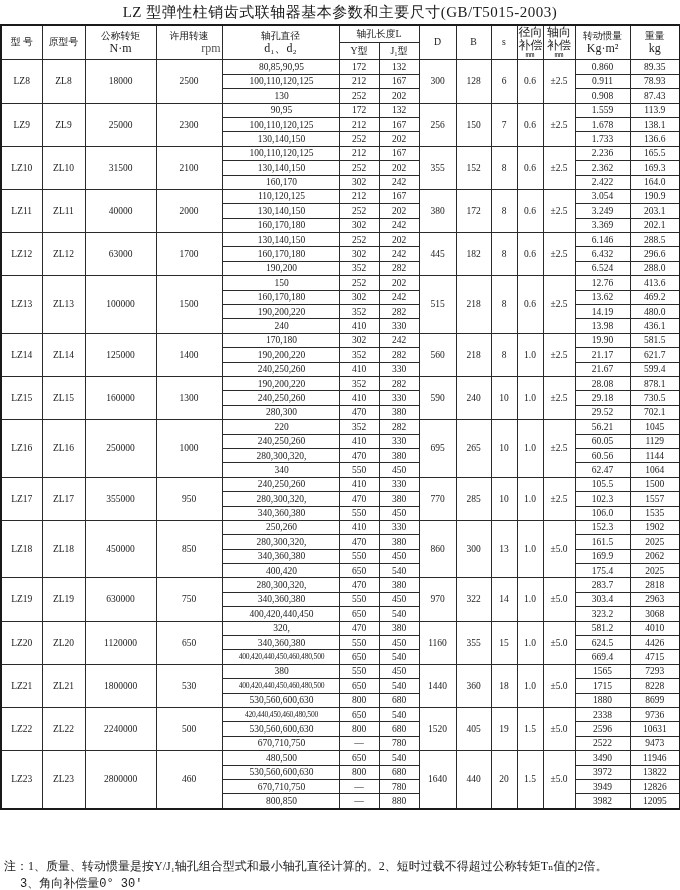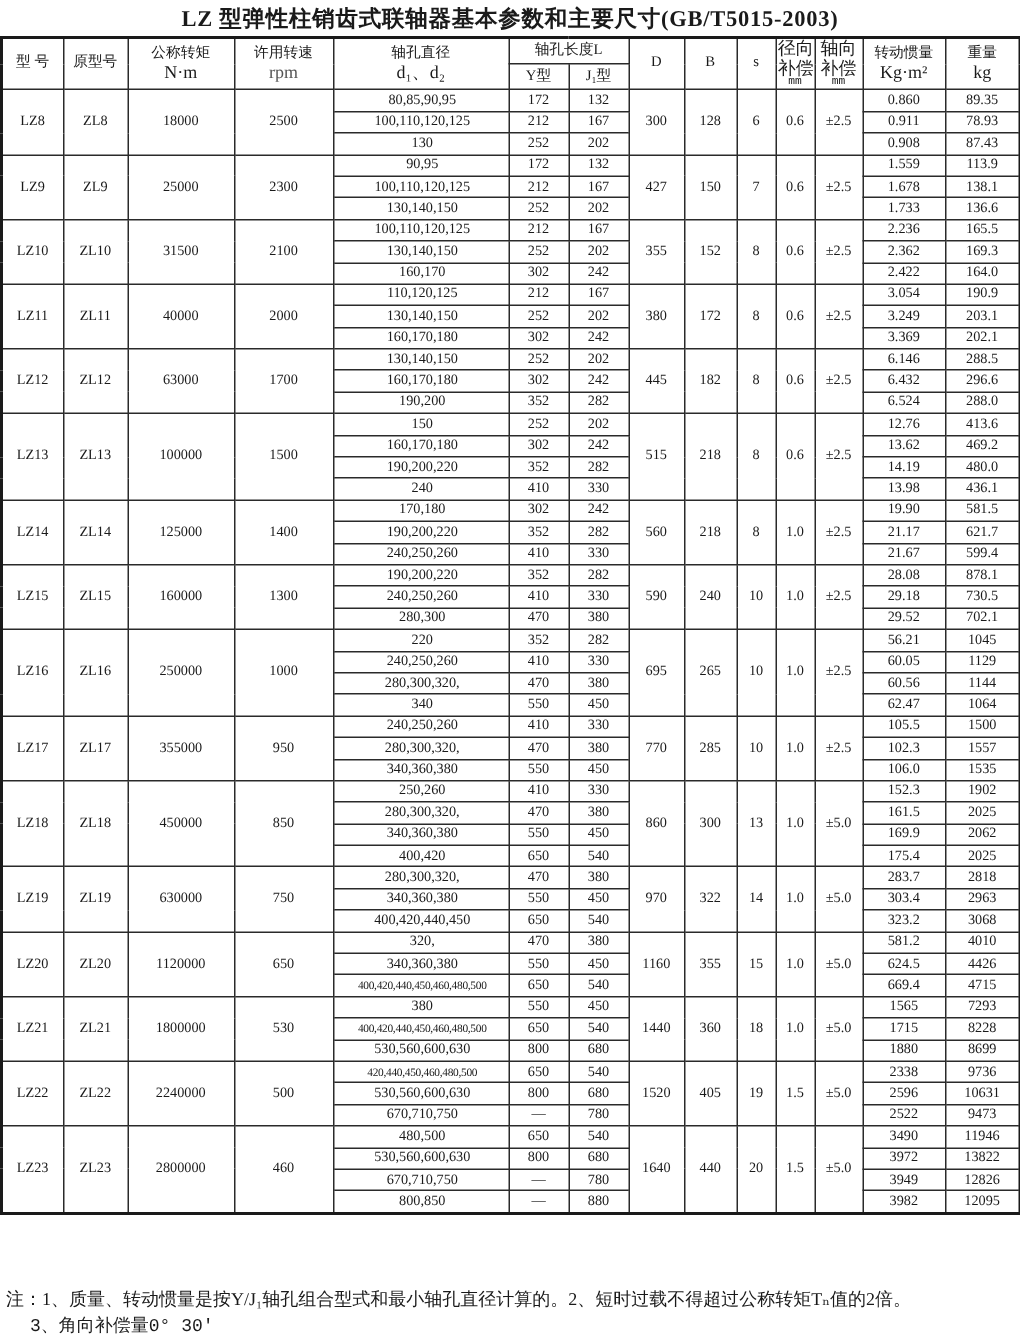--- a/index.html
+++ b/index.html
@@ -2,36 +2,36 @@
 <html><head>
 <meta charset="utf-8">
 <style>
   html,body{margin:0;padding:0;}
   body{
     width:680px;height:890px;background:#ffffff;color:#1a1a1a;
     font-family:"Liberation Serif","DejaVu Serif",serif;
     position:relative;overflow:hidden;
   }
   .page-title{
-    text-align:center;font-weight:bold;font-size:15px;letter-spacing:.5px;
+    text-align:center;font-weight:normal;font-size:15px;letter-spacing:.5px;
     padding:3px 0 2px 0;white-space:nowrap;
   }
   table{
     border-collapse:collapse;table-layout:fixed;width:676px;margin:0 auto;
     border:2px solid #1a1a1a;
   }
   th,td{
     border:1px solid #2a2a2a;padding:0 1px;text-align:center;
     font-size:9.5px;line-height:1.08;overflow:hidden;white-space:nowrap;
     font-weight:normal;
   }
   thead th{font-size:9.8px;}
   thead .hdr-sub{display:block;font-size:12px;}
   thead .hdr-mm{display:block;font-size:7.5px;line-height:1;font-family:Liberation Mono, monospace;}
-  thead .hdr-dim{color:#555;}
+  thead .hdr-dim{color:#555;text-align:right;}
   tbody td{height:13.4px;}
   td.bore{text-align:center;padding-left:3px;}
   td.bore.long{font-size:7.6px;letter-spacing:-0.2px;}
   tr.block-start td{border-top:1.6px solid #1a1a1a;}
   .notes{
     font-size:12px;line-height:1.55;padding:3px 2px 0 4px;white-space:nowrap;margin-top:44px;
   }
   .note-line2{padding-left:16px;font-family:Liberation Mono, monospace;}
 </style>
 </head>
@@ -117,21 +117,21 @@
         <td>87.43</td>
       </tr>
       <tr class="block-start">
         <td rowspan="3">LZ9</td>
         <td rowspan="3">ZL9</td>
         <td rowspan="3">25000</td>
         <td rowspan="3">2300</td>
         <td class="bore">90,95</td>
         <td>172</td>
         <td>132</td>
-        <td rowspan="3">427</td>
+        <td rowspan="3">256</td>
         <td rowspan="3">150</td>
         <td rowspan="3">7</td>
         <td rowspan="3">0.6</td>
         <td rowspan="3">±2.5</td>
         <td>1.559</td>
         <td>113.9</td>
       </tr>
       <tr>
         <td class="bore">100,110,120,125</td>
         <td>212</td>

